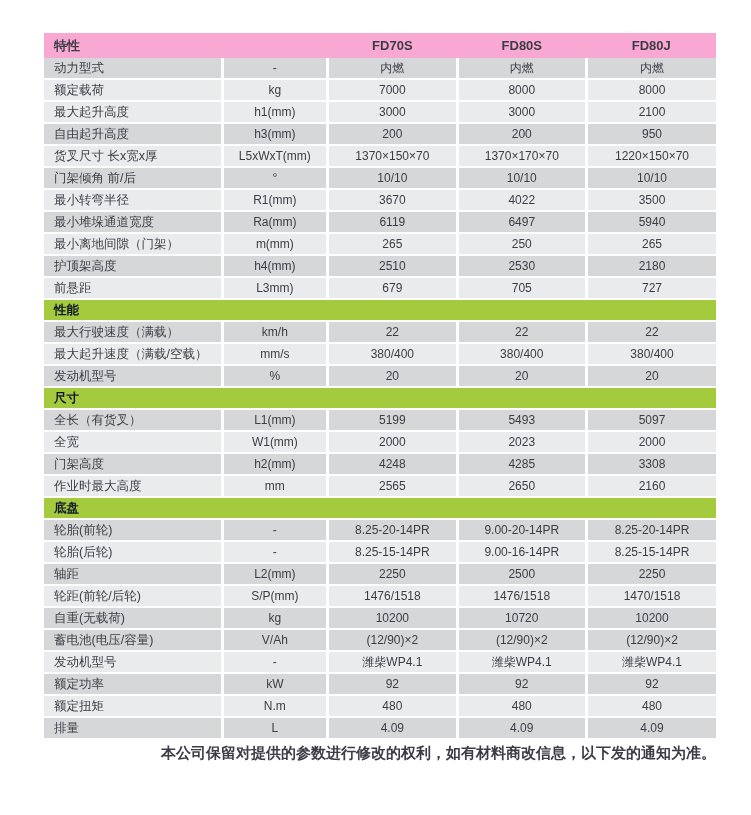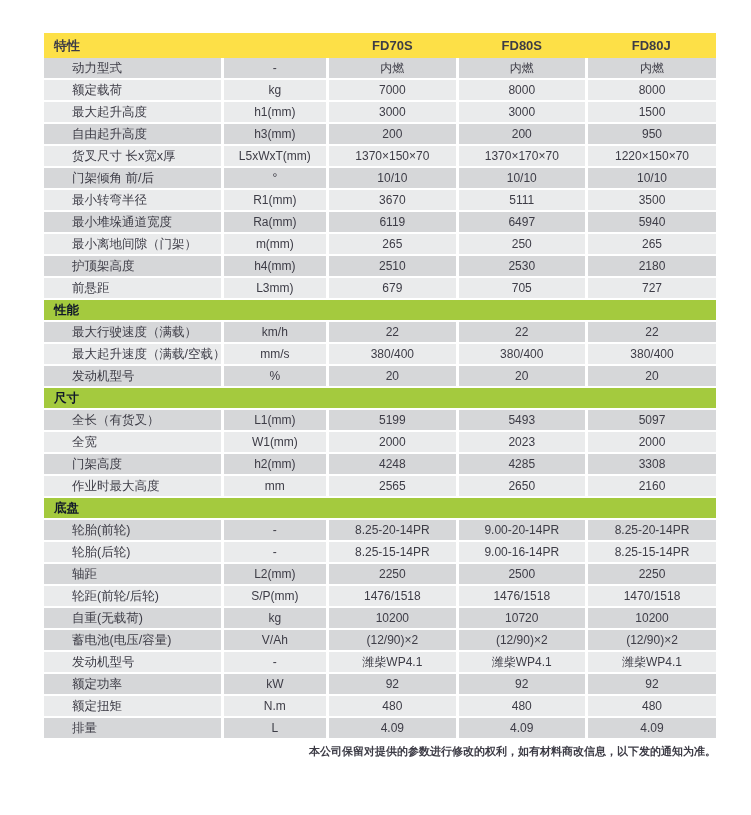--- a/index.html
+++ b/index.html
@@ -24,21 +24,21 @@
   table.spec {
     width: 100%;
     border-collapse: collapse;
     table-layout: fixed;
   }
   col.c-label { width: 26.5%; }
   col.c-unit  { width: 15.7%; }
   col.c-val   { width: 19.26%; }
 
   thead th {
-    background: #fde047;
+    background: #f9a8d4;
     color: #3d3c46;
     height: 25px;
     font-size: 13px;
     font-weight: 700;
     text-align: center;
     padding: 0;
     border: none;
   }
   thead th.feature {
     text-align: left;
@@ -51,42 +51,42 @@
     color: #3d3c46;
     text-align: center;
     padding: 0;
     border-bottom: 2px solid #ffffff;
     white-space: nowrap;
     overflow: hidden;
   }
   tbody tr.data-row td + td { border-left: 3px solid #ffffff; }
   tbody td.label {
     text-align: left;
-    padding-left: 28px;
+    padding-left: 10px;
     font-size: 12.5px;
     margin-top: 9px;
   }
   tbody tr.shade-a td { background: #d6d7d9; }
   tbody tr.shade-b td { background: #eaebec; }
 
   tbody tr.section-row td {
     background: #a4ca3e;
     color: #0f172a;
     font-weight: 700;
     font-size: 12.5px;
     text-align: left;
     padding-left: 10px;
     height: 20px;
     border-bottom: 2px solid #ffffff;
   }
 
   .footer-note {
     margin-top: 4px;
     text-align: right;
-    font-size: 11px;
+    font-size: 15px;
     font-weight: 700;
     color: #3d3c46;
     letter-spacing: 0;
   }
 </style>
 </head>
 <body>
 
 <div class="page">
   <div class="table-wrap">
@@ -120,21 +120,21 @@
             <td>kg</td>
             <td>7000</td>
             <td>8000</td>
             <td>8000</td>
           </tr>
           <tr class="data-row shade-b">
             <td class="label">最大起升高度</td>
             <td>h1(mm)</td>
             <td>3000</td>
             <td>3000</td>
-            <td>1500</td>
+            <td>2100</td>
           </tr>
           <tr class="data-row shade-a">
             <td class="label">自由起升高度</td>
             <td>h3(mm)</td>
             <td>200</td>
             <td>200</td>
             <td>950</td>
           </tr>
           <tr class="data-row shade-b">
             <td class="label">货叉尺寸 长x宽x厚</td>
@@ -147,21 +147,21 @@
             <td class="label">门架倾角 前/后</td>
             <td>°</td>
             <td>10/10</td>
             <td>10/10</td>
             <td>10/10</td>
           </tr>
           <tr class="data-row shade-b">
             <td class="label">最小转弯半径</td>
             <td>R1(mm)</td>
             <td>3670</td>
-            <td>5111</td>
+            <td>4022</td>
             <td>3500</td>
           </tr>
           <tr class="data-row shade-a">
             <td class="label">最小堆垛通道宽度</td>
             <td>Ra(mm)</td>
             <td>6119</td>
             <td>6497</td>
             <td>5940</td>
           </tr>
           <tr class="data-row shade-b">

